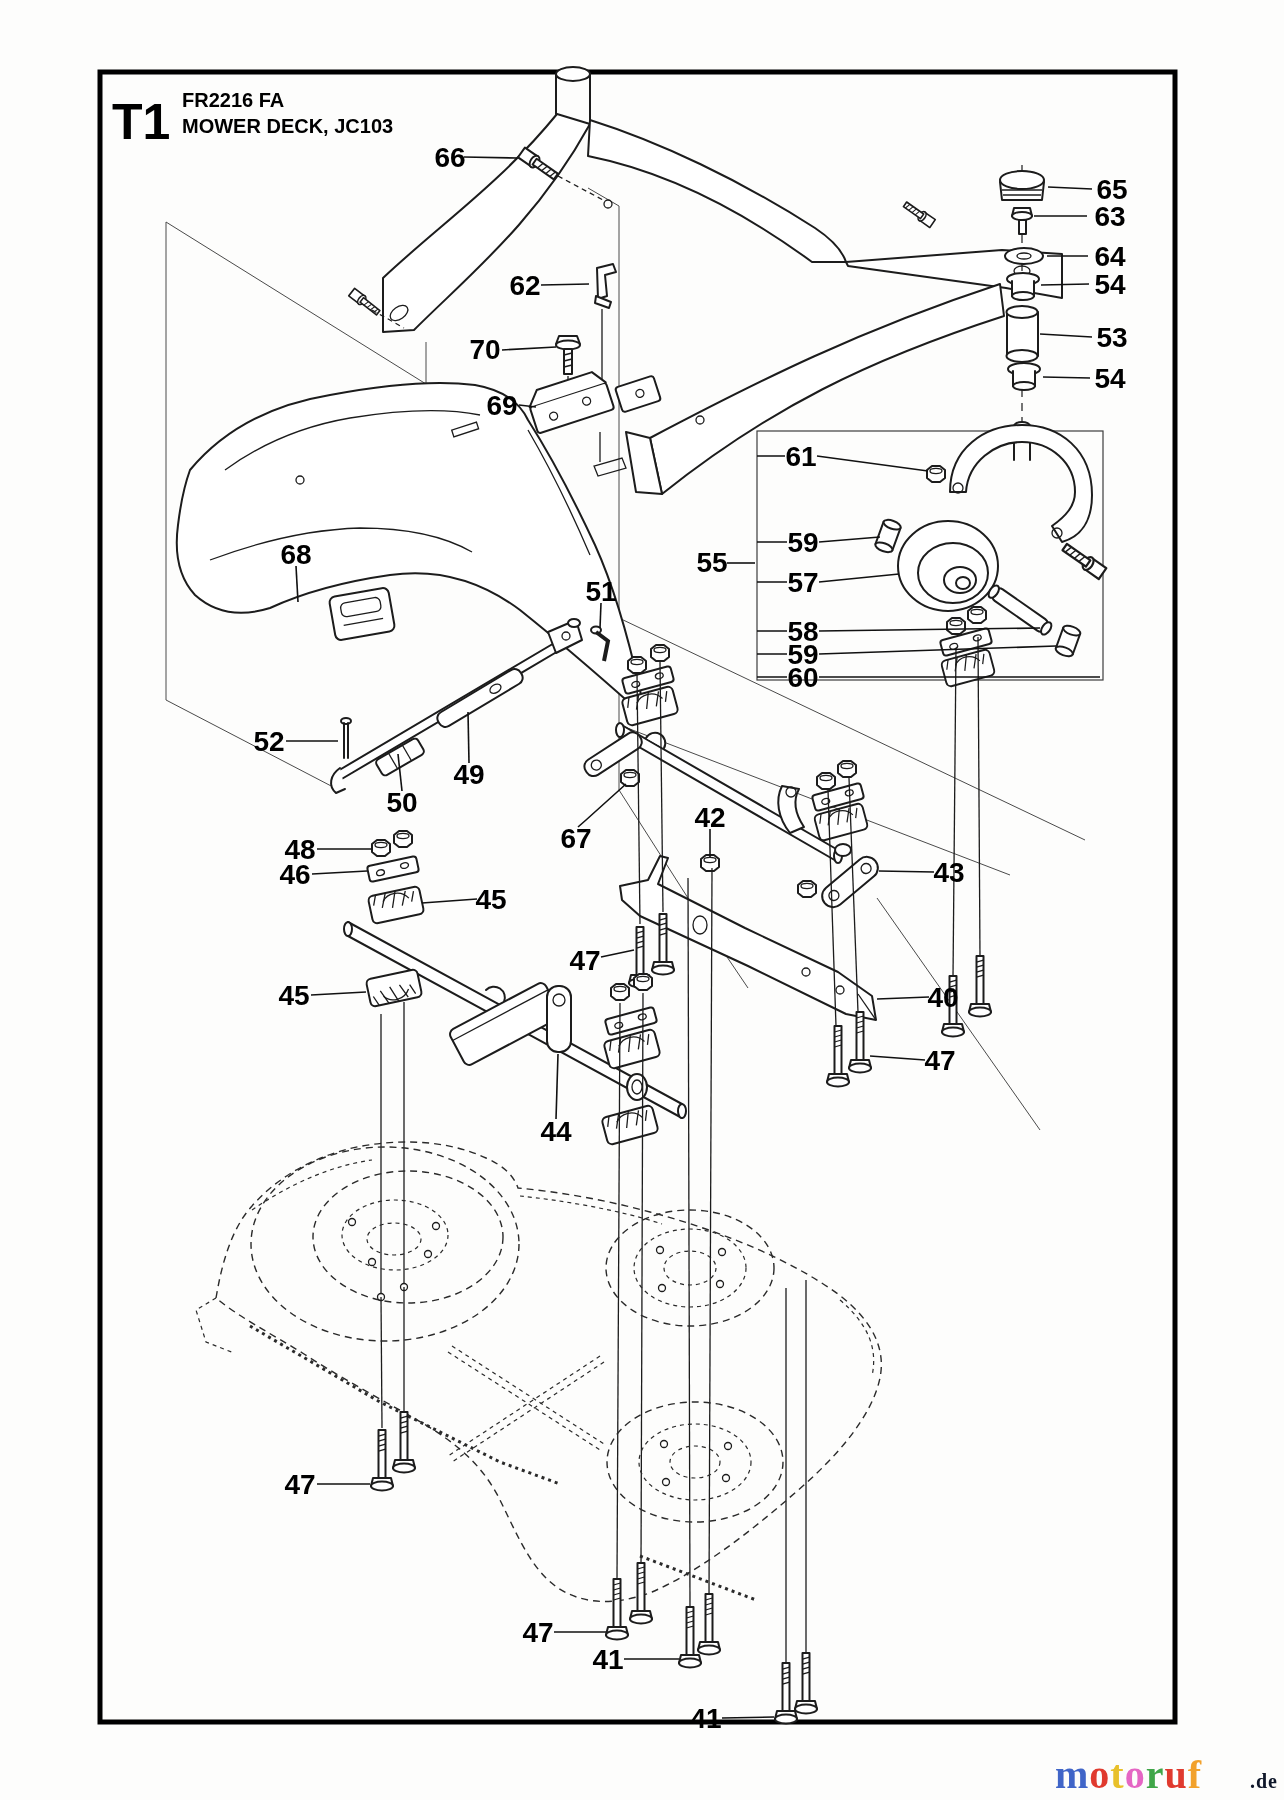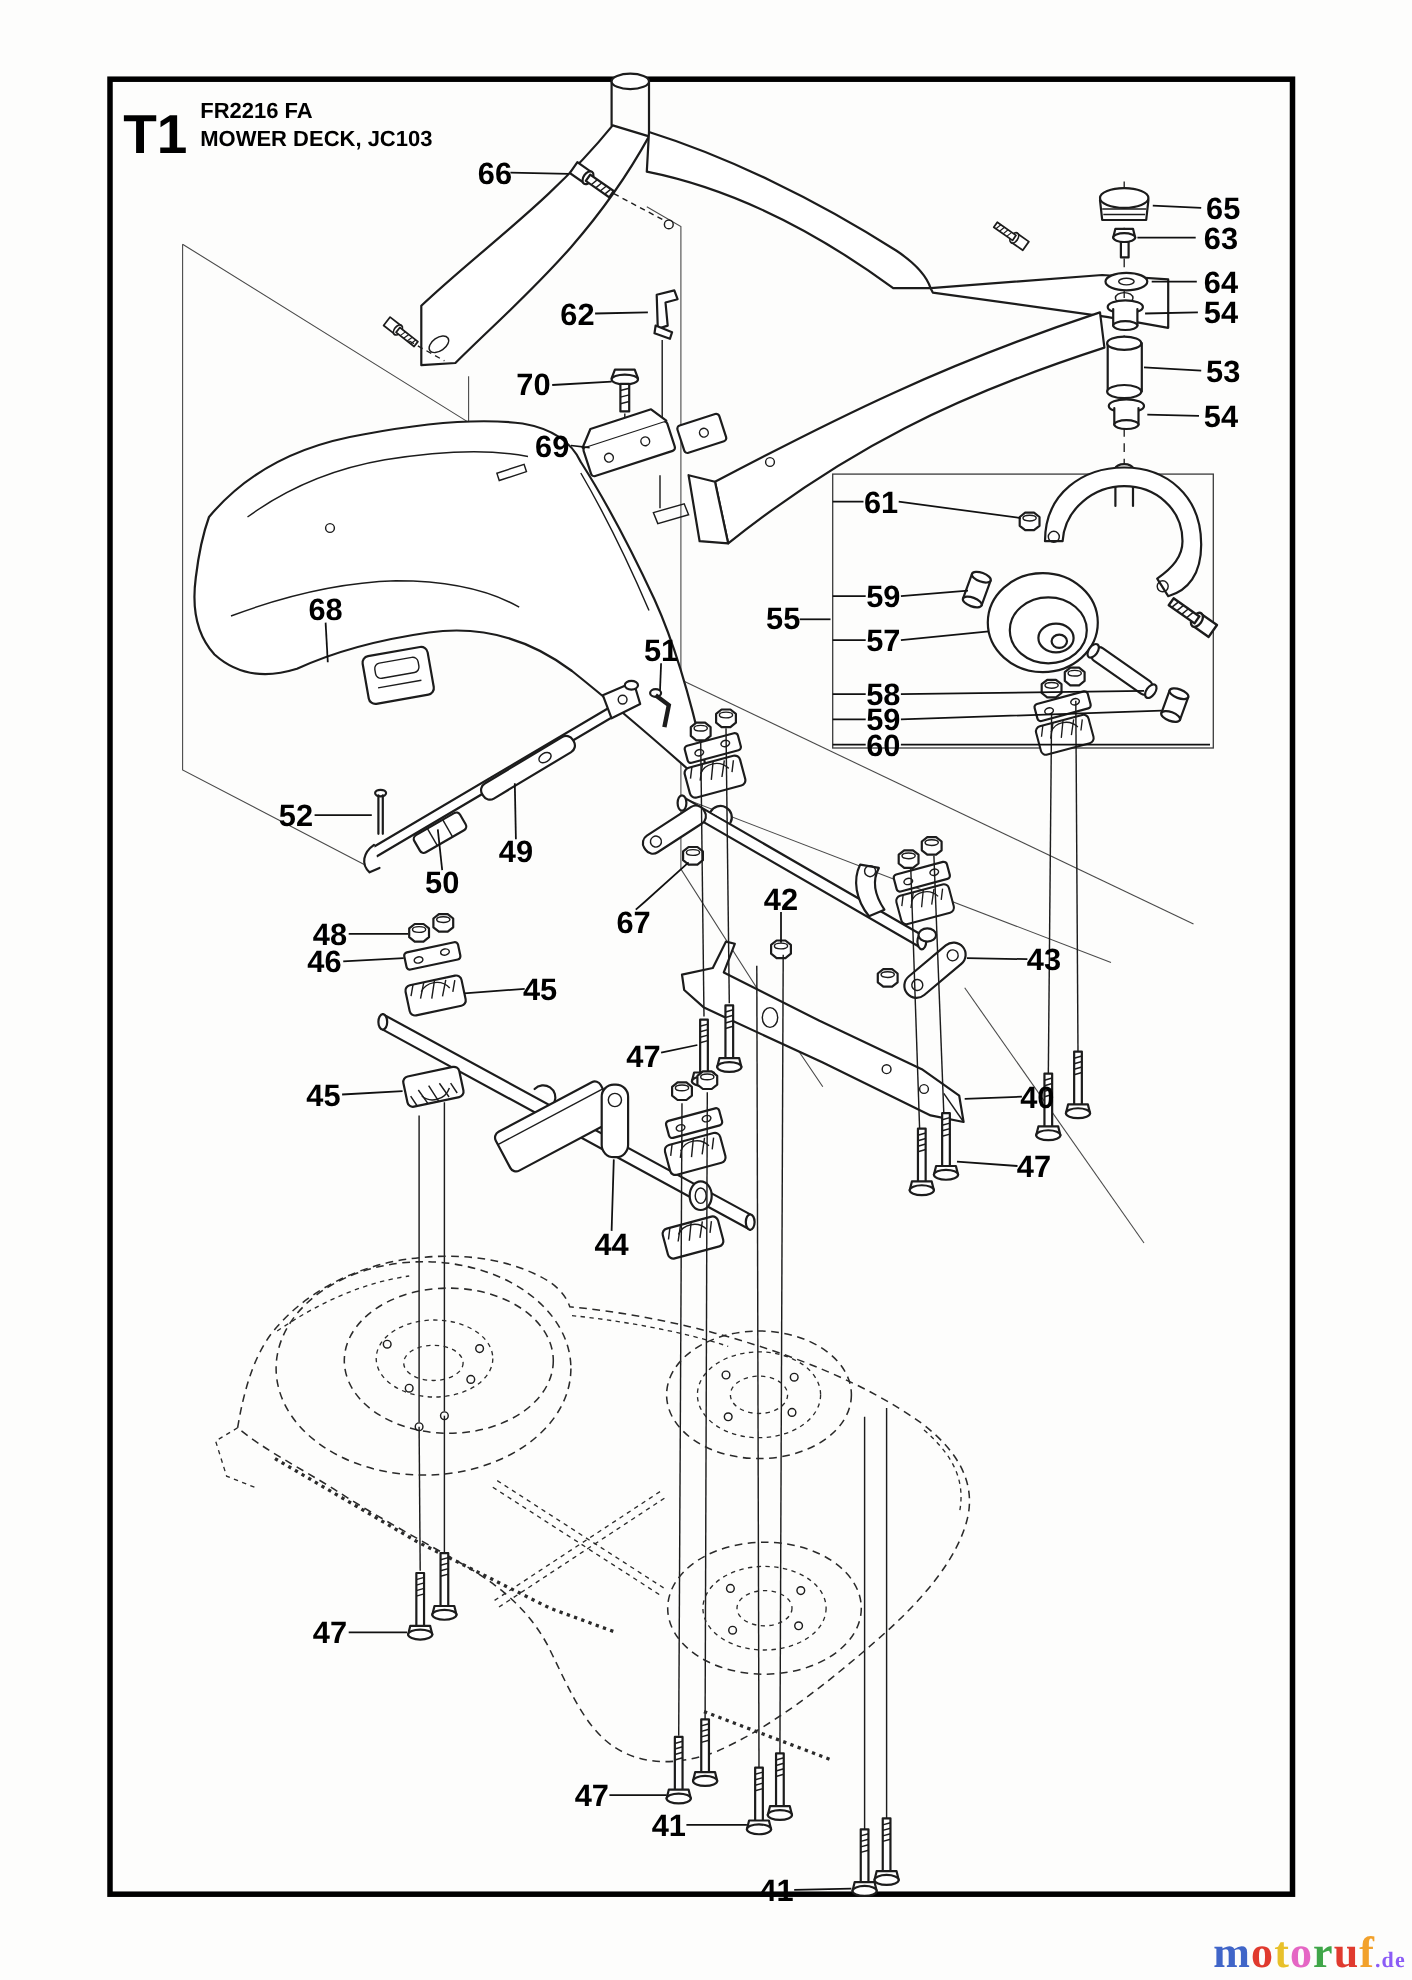--- a/index.html
+++ b/index.html
@@ -12,21 +12,21 @@
   .leader{stroke:#111;stroke-width:1.6;fill:none;}
   .dashc{stroke:#1c1c1c;stroke-width:1.2;fill:none;stroke-dasharray:8 6;}
   .deck{stroke:#2a2a2a;stroke-width:1.4;fill:none;stroke-dasharray:7 5;}
   .deck2{stroke:#2a2a2a;stroke-width:1.2;fill:none;stroke-dasharray:4 4;}
   .serr{stroke:#2a2a2a;stroke-width:3;fill:none;stroke-dasharray:3 4;}
   .lbl{font-family:"Liberation Sans",sans-serif;font-weight:bold;font-size:28px;fill:#000;}
   .titleT{font-family:"Liberation Sans",sans-serif;font-weight:bold;font-size:50px;fill:#000;}
   .titleS{font-family:"Liberation Sans",sans-serif;font-weight:bold;font-size:20px;fill:#000;}
   #watermark{position:absolute;right:6px;bottom:2px;font-weight:bold;
              font-size:40px;letter-spacing:1px;font-family:"Liberation Serif",serif;}
-  #watermark .tld{font-size:20px;color:#8b5cf6;font-weight:bold;}
+  #watermark .tld{font-size:20px;color:#0f172a;font-weight:bold;margin-left:48px;}
 </style>
 </head>
 <body>
 
 <div id="page">
 <svg width="1284" height="1800" viewBox="0 0 1284 1800">
 
   <defs>
     <g id="nut">
       <path d="M-9,-5 L-4,-9 L4,-9 L9,-5 L9,3 L4,7 L-4,7 L-9,3 Z" class="part"></path>

